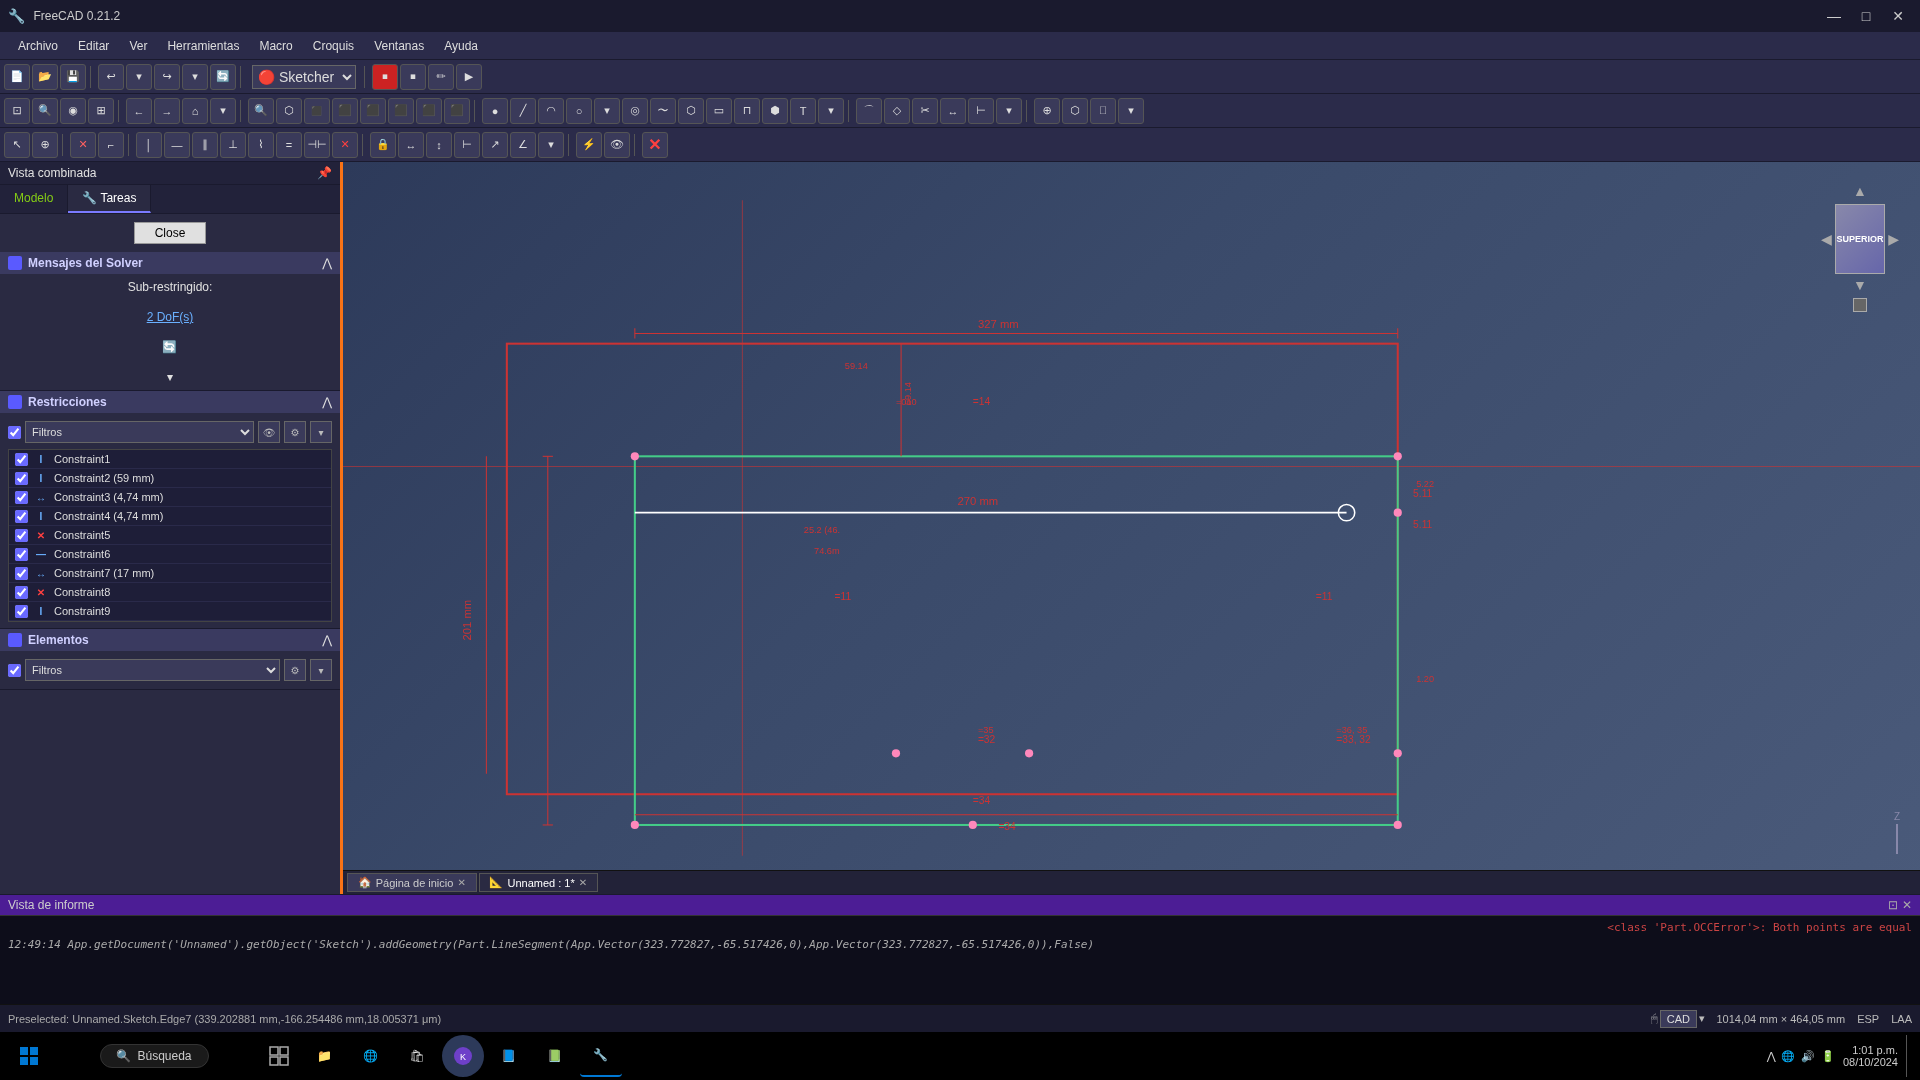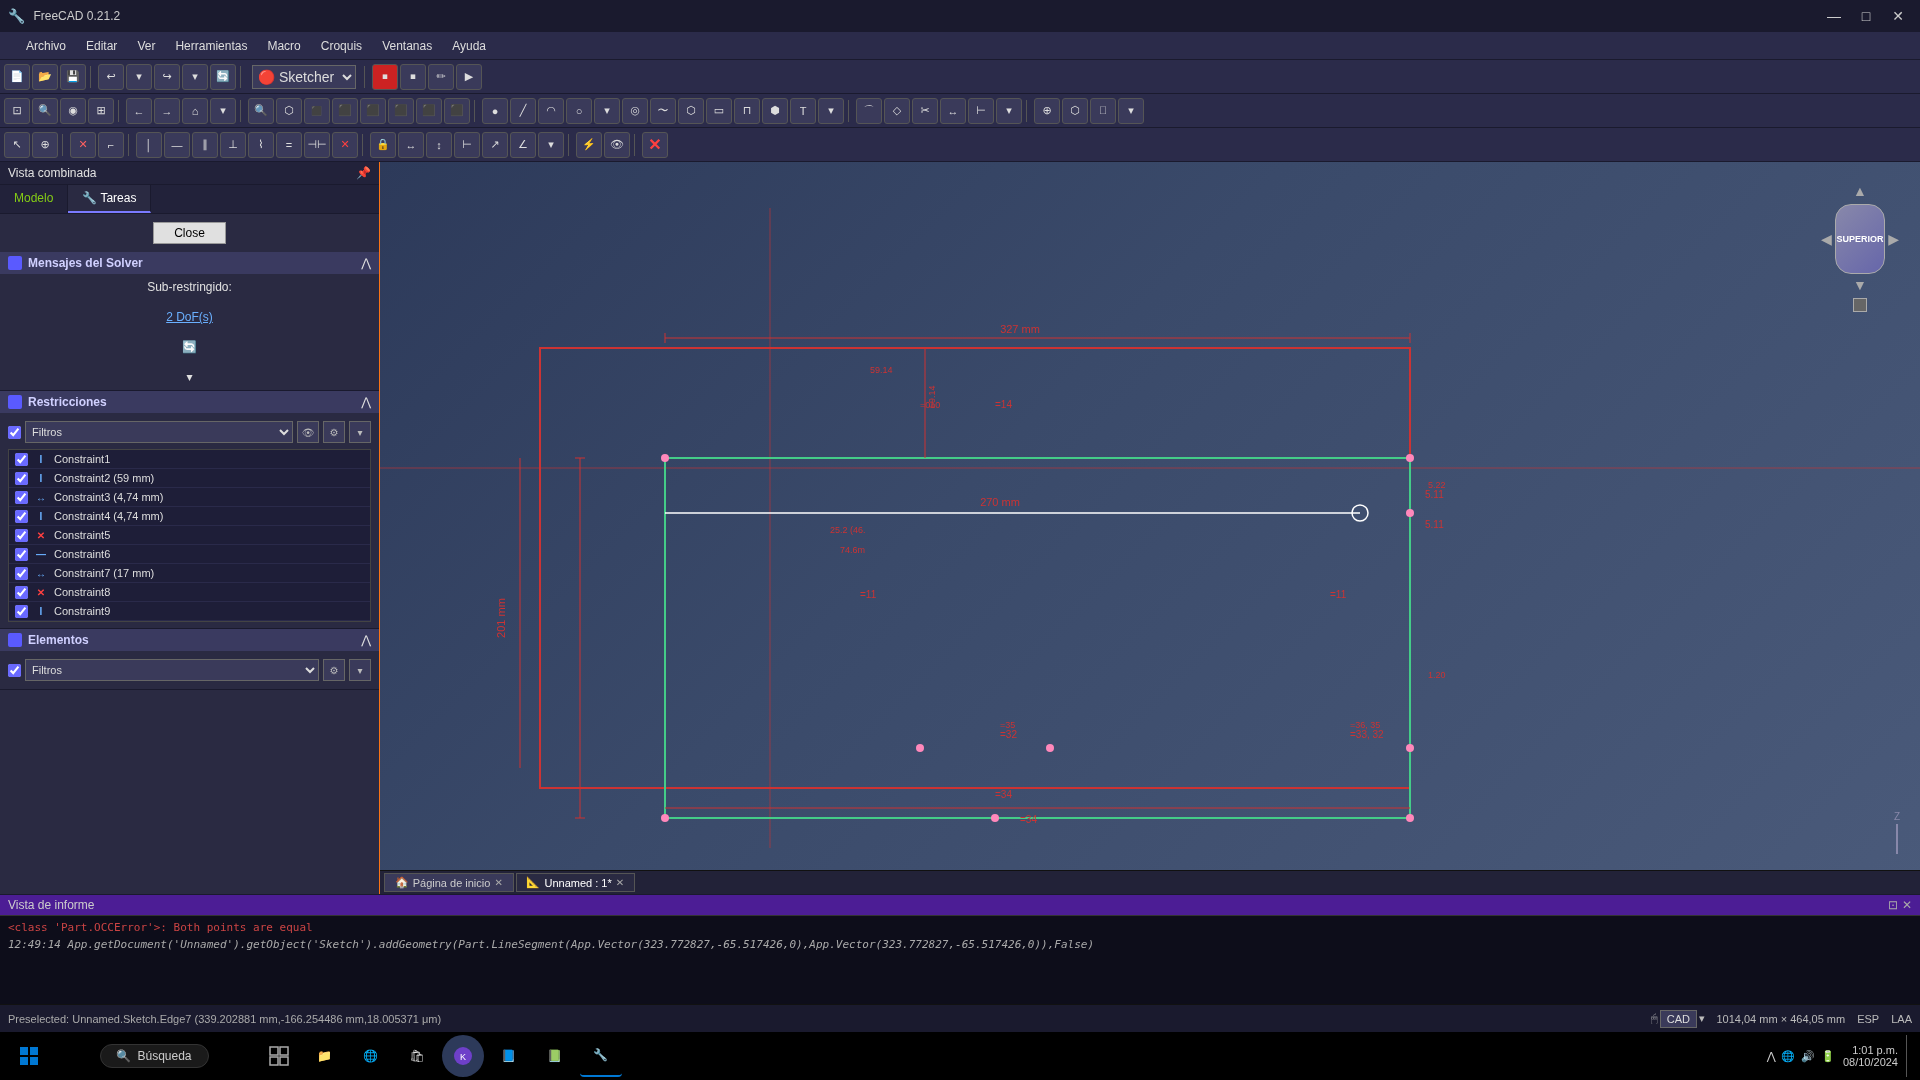--- a/index.html
+++ b/index.html
@@ -5,35 +5,35 @@
     * { box-sizing: border-box; margin: 0; padding: 0; }
     body { font-family: 'Segoe UI', Arial, sans-serif; font-size: 12px; background: #2d2d4e; color: #e0e0e0; width: 1920px; height: 1080px; overflow: hidden; display: flex; flex-direction: column; }
 
     
     #titlebar { background: #1a1a2e; height: 32px; display: flex; align-items: center; justify-content: space-between; padding: 0 8px; color: #ccc; font-size: 12px; flex-shrink: 0; }
     #titlebar-left { display: flex; align-items: center; gap: 8px; }
     #titlebar-right { display: flex; gap: 4px; }
     .title-btn { width: 28px; height: 20px; display: flex; align-items: center; justify-content: center; cursor: pointer; background: transparent; border: none; color: #ccc; font-size: 14px; }
 
     
-    #menubar { background: #2b2b4a; height: 28px; display: flex; align-items: center; padding: 0 16px; flex-shrink: 0; border-bottom: 1px solid #1a1a2e; }
+    #menubar { background: #2b2b4a; height: 28px; display: flex; align-items: center; padding: 0 8px; flex-shrink: 0; border-bottom: 1px solid #1a1a2e; }
     .menu-item { padding: 4px 10px; cursor: pointer; color: #ddd; font-size: 12px; }
 
     
     .toolbar-row { background: #2b2b4a; height: 34px; display: flex; align-items: center; padding: 2px 4px; gap: 2px; flex-shrink: 0; border-bottom: 1px solid #1a1a2e; flex-wrap: nowrap; overflow: hidden; }
     .tb-btn { width: 26px; height: 26px; display: flex; align-items: center; justify-content: center; background: #3a3a5a; border: 1px solid #555; border-radius: 3px; cursor: pointer; color: #ddd; font-size: 11px; flex-shrink: 0; }
     .tb-sep { width: 4px; height: 22px; border-left: 1px solid #555; margin: 0 2px; flex-shrink: 0; }
     .tb-dropdown { background: #3a3a5a; border: 1px solid #666; color: #ddd; font-size: 14px; padding: 2px 4px; height: 24px; min-width: 90px; }
     .toolbar-row3 { height: 34px; }
 
     
     #main { display: flex; flex: 1; overflow: hidden; }
 
     
-    #sidebar { width: 380px; background: #2a2a42; display: flex; flex-direction: column; border-right: 1px solid #f97316; flex-shrink: 0; }
+    #sidebar { width: 343px; background: #2a2a42; display: flex; flex-direction: column; border-right: 3px solid #f97316; flex-shrink: 0; }
     #sidebar-header { background: #22223a; padding: 4px 8px; display: flex; justify-content: space-between; align-items: center; border-bottom: 1px solid #1a1a2e; }
     #sidebar-tabs { display: flex; border-bottom: 1px solid #1a1a2e; background: #22223a; }
     .sidebar-tab { padding: 6px 14px; cursor: pointer; font-size: 12px; color: #84cc16; border-right: 1px solid #1a1a2e; }
     .sidebar-tab.active { background: #2a2a42; color: #fff; border-bottom: 2px solid #7a7aff; }
 
     #close-btn-container { padding: 8px; text-align: center; background: #2a2a42; }
     .close-sketch-btn { background: #e0e0e0; color: #000000; border: 1px solid #999; padding: 3px 20px; cursor: pointer; font-size: 12px; }
 
     
     .section { background: #2a2a42; border-bottom: 1px solid #1a1a2e; }
@@ -65,32 +65,32 @@
     #canvas-area { flex: 1; background: linear-gradient(135deg, #2d3a5a 0%, #3a4a6a 40%, #4a5a7a 100%); position: relative; overflow: hidden; }
 
     
     #canvas-tabs { position: absolute; bottom: 0; left: 0; right: 0; height: 24px; background: #222238; display: flex; align-items: center; gap: 2px; padding: 0 4px; border-top: 1px solid #111; }
     .canvas-tab { background: #3a3a5a; border: 1px solid #555; padding: 2px 10px; font-size: 11px; color: #ccc; cursor: pointer; display: flex; align-items: center; gap: 4px; }
     .canvas-tab.active { background: #2a2a42; color: #fff; }
     .canvas-tab-close { cursor: pointer; color: #aaa; font-size: 10px; }
 
     
     #nav-cube { position: absolute; top: 20px; right: 20px; width: 80px; height: 100px; }
-    .nav-cube-box { width: 70px; height: 70px; background: linear-gradient(135deg, #8888aa, #6666aa); border: 1px solid #aaa; display: flex; align-items: center; justify-content: center; color: #fff; font-size: 10px; font-weight: bold; border-radius: 16px; }
+    .nav-cube-box { width: 70px; height: 70px; background: linear-gradient(135deg, #8888aa, #6666aa); border: 1px solid #aaa; display: flex; align-items: center; justify-content: center; color: #fff; font-size: 10px; font-weight: bold; border-radius: 0; }
 
     
     #sketch-svg { position: absolute; top: 0; left: 0; width: 100%; height: 100%; pointer-events: none; }
 
     
     #log-area { background: #0d0d1a; height: 110px; border-top: 1px solid #1a1a2e; display: flex; flex-direction: column; flex-shrink: 0; }
     #log-header { background: #4c1d95; padding: 3px 8px; display: flex; justify-content: space-between; align-items: center; border-bottom: 1px solid #333; }
     #log-header-title { font-size: 12px; color: #ccc; }
     #log-content { padding: 4px 8px; font-size: 11px; color: #cc4444; font-family: monospace; overflow-y: auto; flex: 1; }
     .log-line { line-height: 1.5; }
-    .log-line.info { color: #cc4444; }
+    .log-line.info { color: #cc4444; text-align: right; }
     .log-line.normal { color: #aaa; font-style: italic; }
 
     
     #statusbar { background: #1a1a2e; height: 28px; display: flex; align-items: center; justify-content: space-between; padding: 0 8px; border-top: 1px solid #111; flex-shrink: 0; }
     #statusbar-left { font-size: 11px; color: #aaa; }
     #statusbar-right { display: flex; align-items: center; gap: 12px; font-size: 11px; color: #bbb; }
     .cad-badge { background: #3a3a5a; border: 1px solid #666; padding: 2px 6px; font-size: 11px; color: #ddd; cursor: pointer; }
 
     
     #taskbar { background: #000; height: 48px; display: flex; align-items: center; justify-content: space-between; padding: 0 8px; flex-shrink: 0; }

